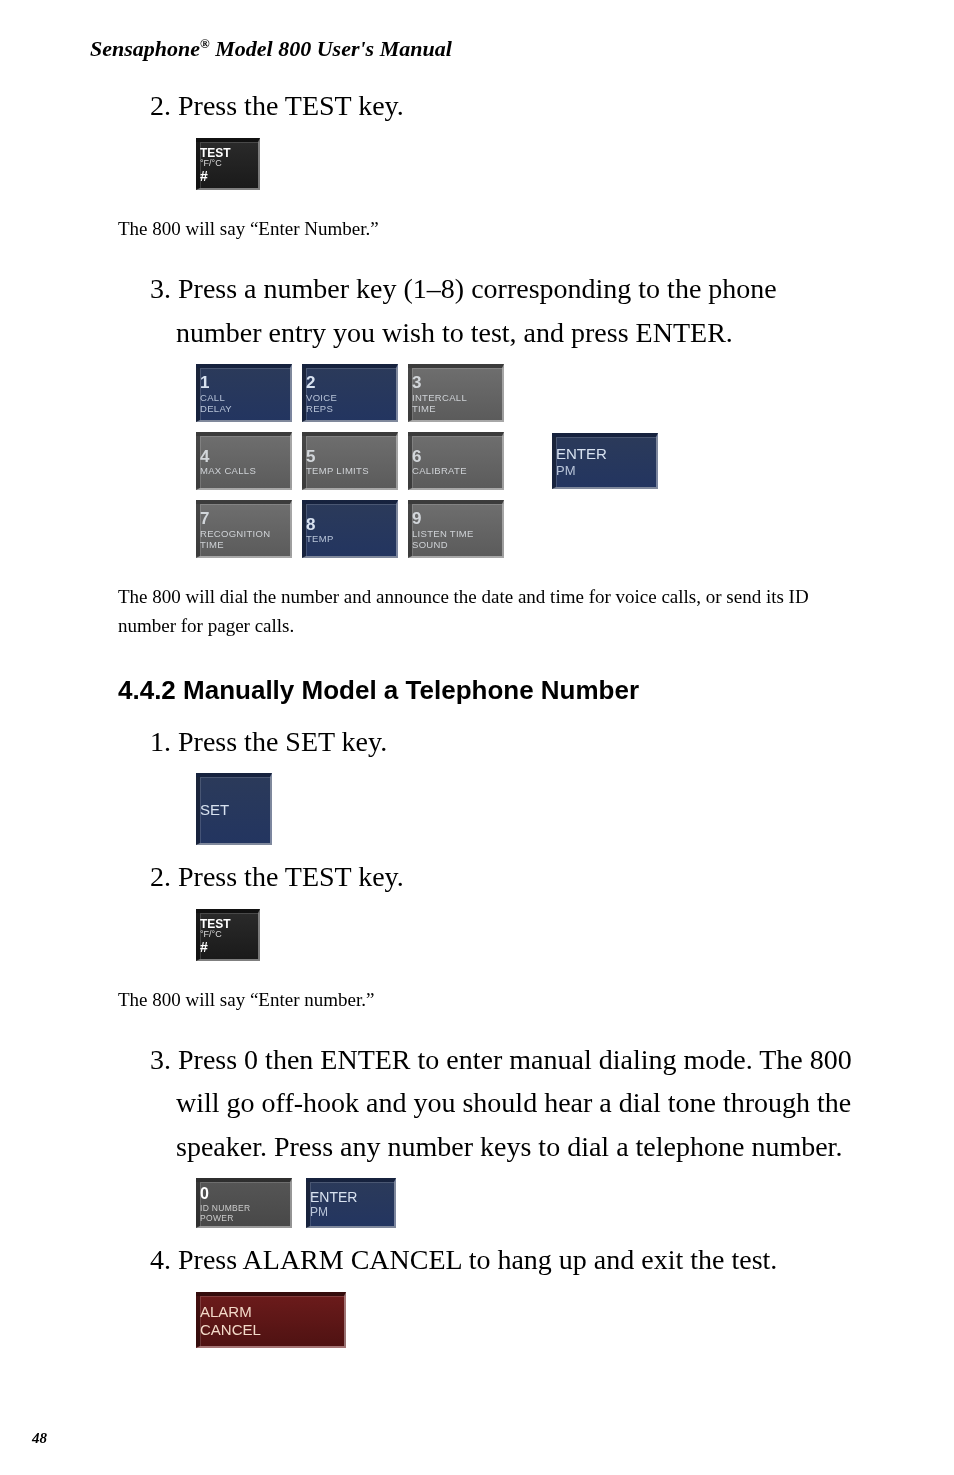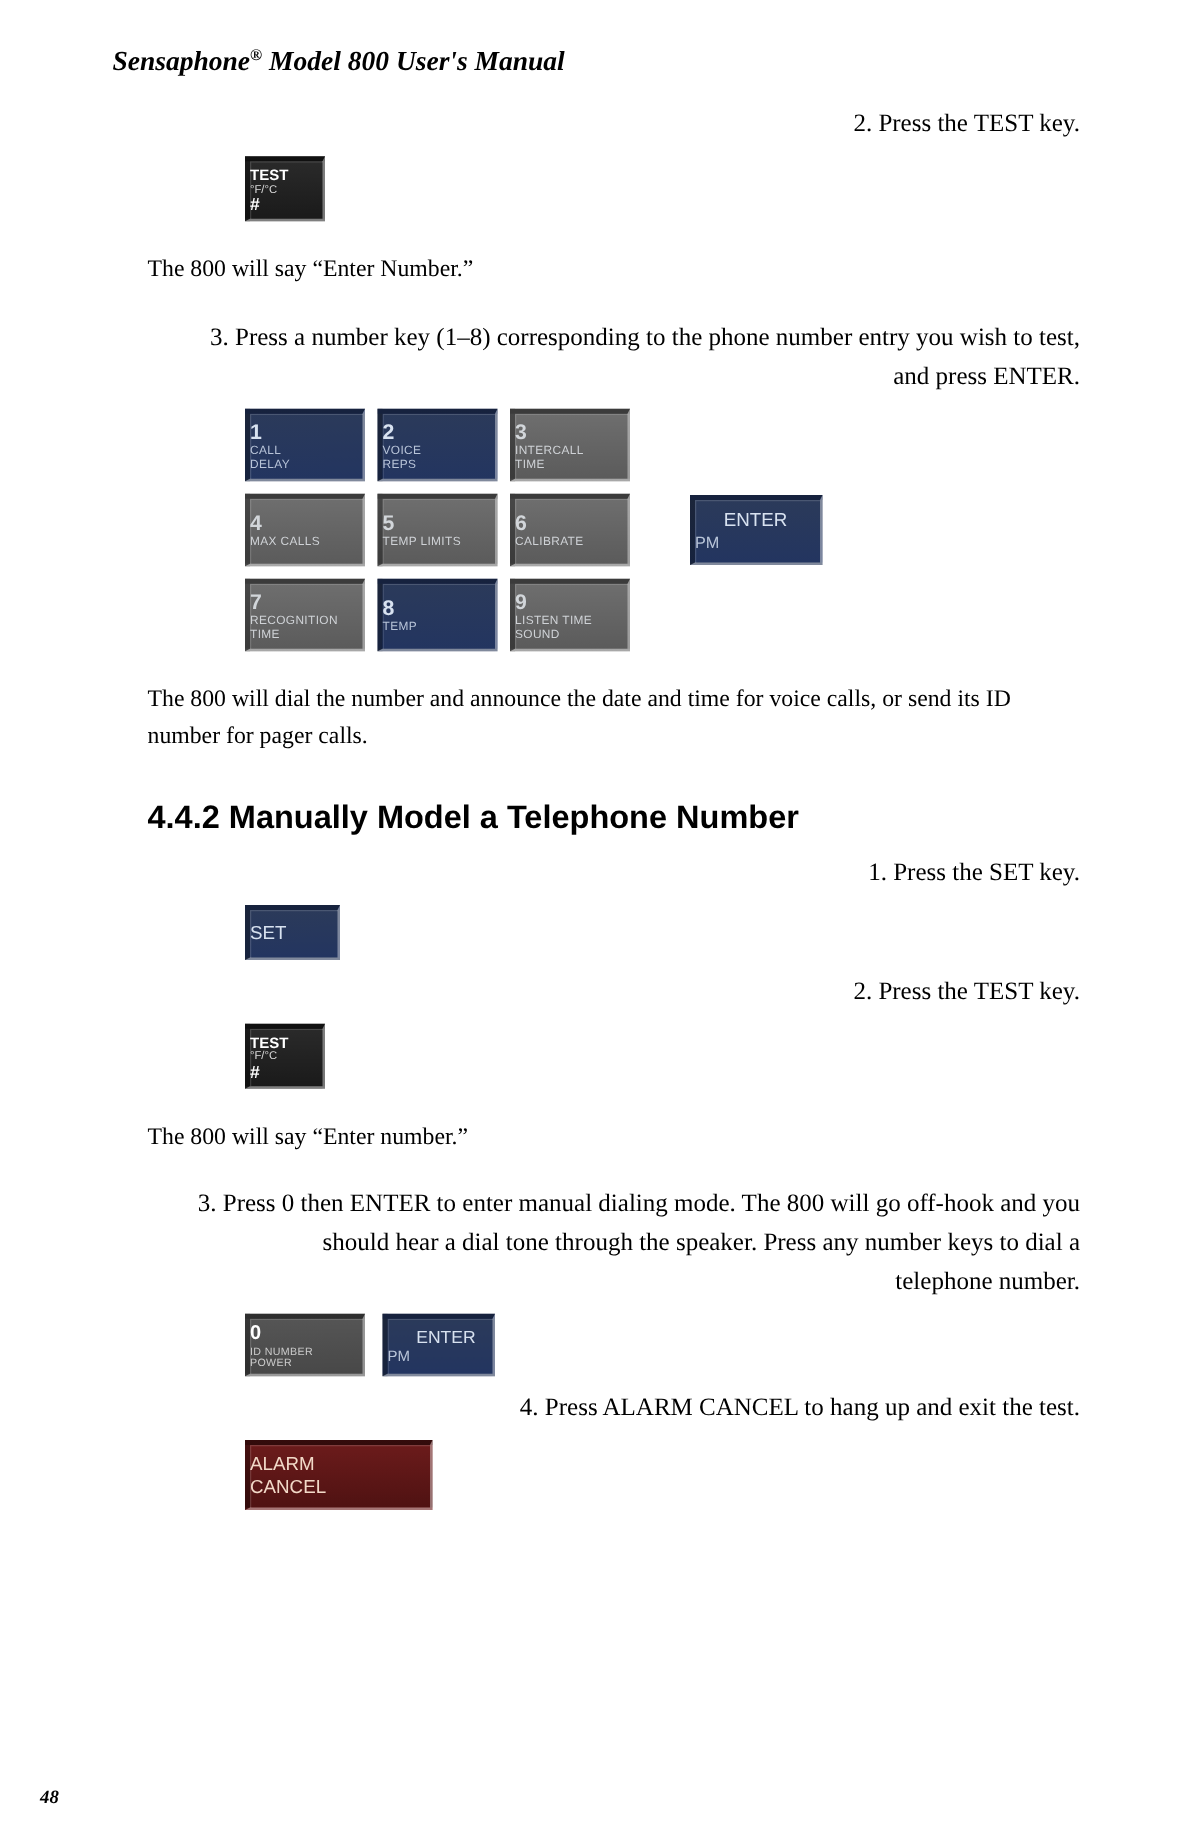--- a/index.html
+++ b/index.html
@@ -12,27 +12,26 @@
     padding: 36px 90px 20px 90px;
   }
   .header {
     font-style: italic;
     font-weight: bold;
     font-size: 22px;
     margin-bottom: 22px;
   }
   .reg { font-size: 13px; vertical-align: super; }
   .step {
-    font-size: 20px;
+    font-size: 28px;
     line-height: 1.55;
     margin-left: 60px;
     text-indent: -26px;
     padding-left: 26px;
     margin-bottom: 4px;
-    text-align: right;
   }
   .step-wrap { margin-bottom: 8px; }
   .body-text {
     font-size: 19px;
     line-height: 1.55;
     margin-top: 24px;
     margin-bottom: 24px;
     margin-left: 28px;
   }
   .section-heading {
@@ -107,32 +106,32 @@
     letter-spacing: 0.3px;
     color: #b8c4d8;
     margin-top: 1px;
   }
   .key.gray .sub { color: #cfd2d6; }
   .enter-key {
     width: 106px;
     height: 56px;
     font-size: 14px;
   }
-  .enter-key .top { font-size: 15px; color: #d8e2f0; padding-left: 23px; }
+  .enter-key .top { font-size: 15px; color: #d8e2f0; }
   .enter-key .bot { font-size: 13px; color: #b8c4d8; margin-top: 2px; }
   .test-key {
     width: 64px;
     height: 52px;
   }
   .test-key .l1 { color: #fff; font-size: 12px; font-weight: bold; }
   .test-key .l2 { color: #ddd; font-size: 9px; }
   .test-key .l3 { color: #fff; font-size: 14px; font-weight: bold; line-height: 1; }
   .set-key {
     width: 76px;
-    height: 44px;
+    height: 72px;
     color: #d8e2f0;
     font-size: 15px;
     font-family: Arial, Helvetica, sans-serif;
   }
   .zero-key {
     width: 96px;
     height: 50px;
   }
   .zero-key .num { color: #fff; font-size: 16px; }
   .zero-key .sub { color: #ccc; font-size: 8.5px; }

